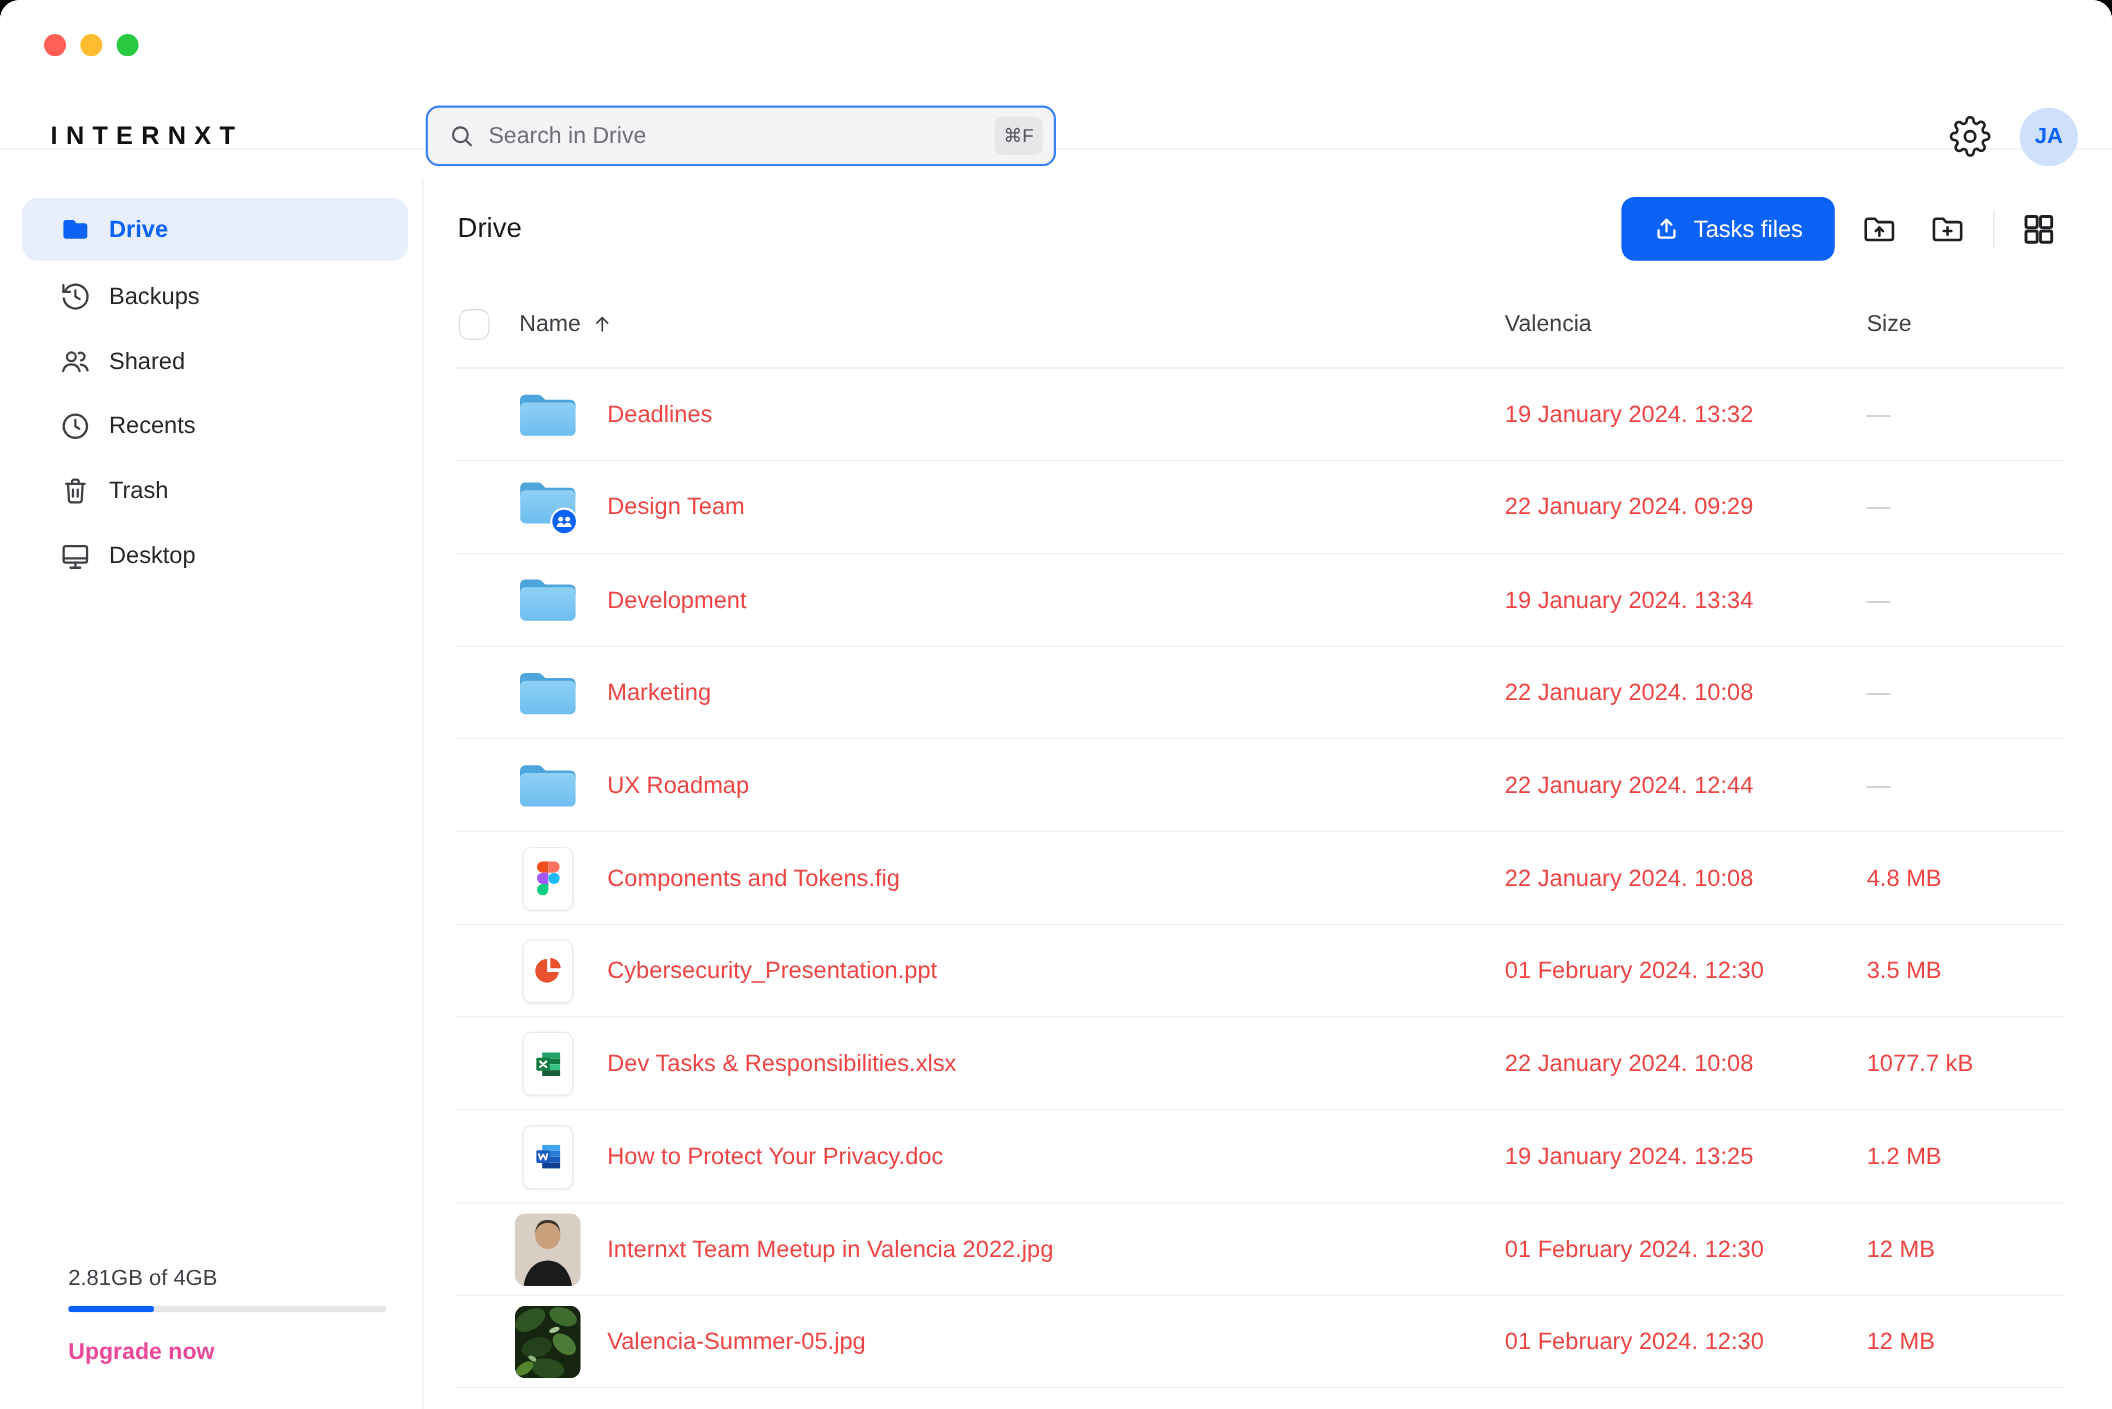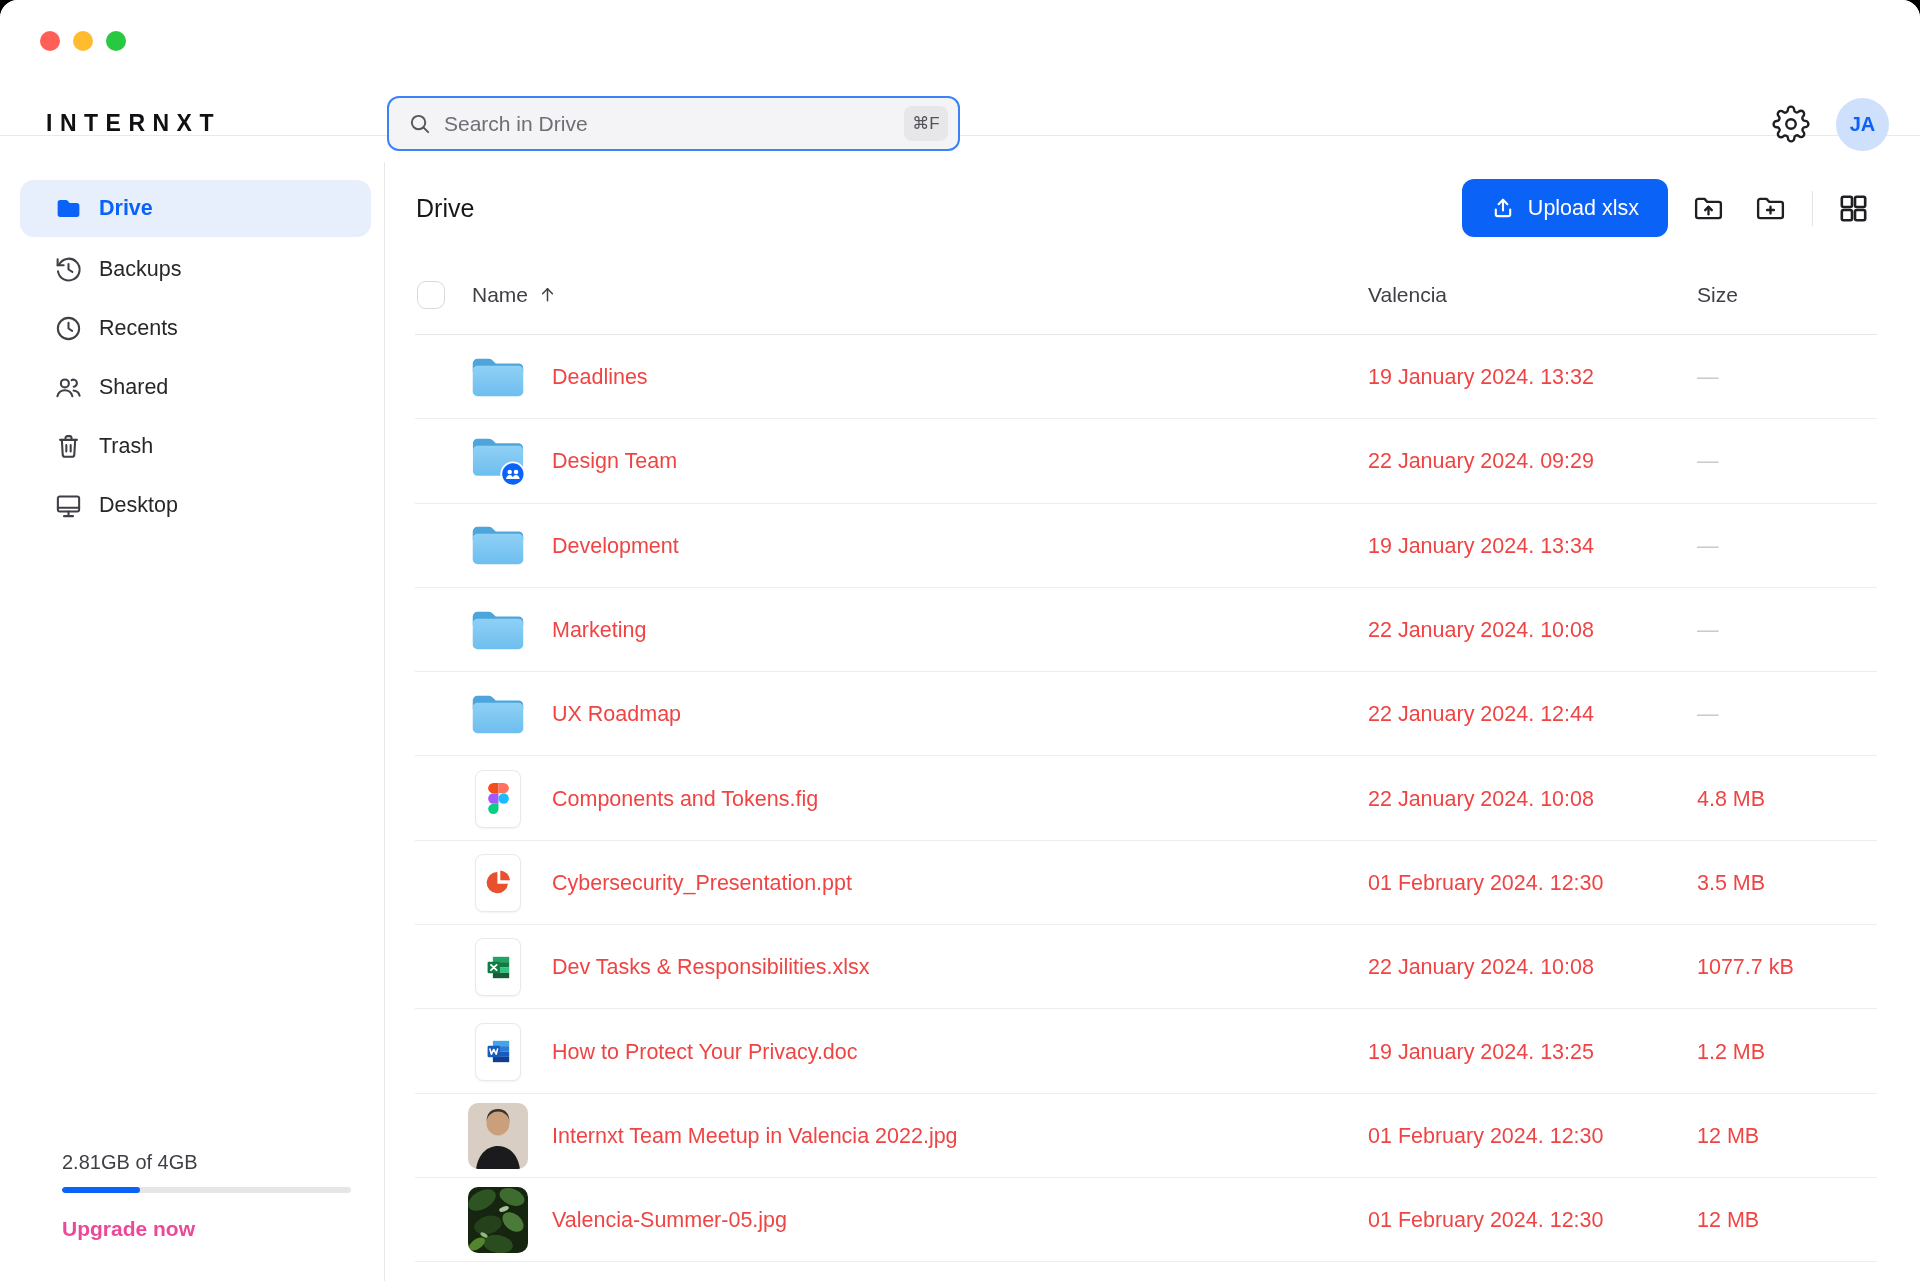--- a/index.html
+++ b/index.html
@@ -136,36 +136,36 @@
               <path d="M3 3.5v5h5"></path>
               <path d="M3.3 13.5a9 9 0 1 0 .7-5.2L3 8.5"></path>
               <path d="M12 7.5V12l3.2 2"></path>
             </svg>
         </span>
         <span>Backups</span>
       </div>
       <div class="nav-item">
         <span class="nicon">
           <svg width="29" height="29" viewBox="0 0 24 24" fill="none" stroke="#3F3F46" stroke-width="1.7" stroke-linecap="round" stroke-linejoin="round">
-              <circle cx="12" cy="12" r="8.8"></circle>
-              <path d="M12 7.3V12l3 2"></path>
-            </svg>
-        </span>
-        <span>Recents</span>
-      </div>
-      <div class="nav-item">
-        <span class="nicon">
-          <svg width="29" height="29" viewBox="0 0 24 24" fill="none" stroke="#3F3F46" stroke-width="1.7" stroke-linecap="round" stroke-linejoin="round">
               <circle cx="9" cy="8.6" r="3.3"></circle>
               <path d="M2.8 19.2c.8-3.1 3.3-4.9 6.2-4.9s5.4 1.8 6.2 4.9"></path>
               <path d="M14.6 5.9a2.9 2.9 0 1 1 1.7 5.4"></path>
               <path d="M16.2 14.5c2.5.3 4.4 1.8 5 4.3"></path>
             </svg>
         </span>
         <span>Shared</span>
+      </div>
+      <div class="nav-item">
+        <span class="nicon">
+          <svg width="29" height="29" viewBox="0 0 24 24" fill="none" stroke="#3F3F46" stroke-width="1.7" stroke-linecap="round" stroke-linejoin="round">
+              <circle cx="12" cy="12" r="8.8"></circle>
+              <path d="M12 7.3V12l3 2"></path>
+            </svg>
+        </span>
+        <span>Recents</span>
       </div>
       <div class="nav-item">
         <span class="nicon">
           <svg width="29" height="29" viewBox="0 0 24 24" fill="none" stroke="#3F3F46" stroke-width="1.7" stroke-linecap="round" stroke-linejoin="round">
               <path d="M5 6.5h14"></path>
               <path d="M9.5 6.5V5a1.6 1.6 0 0 1 1.6-1.6h1.8A1.6 1.6 0 0 1 14.5 5v1.5"></path>
               <path d="M6.5 6.5l.7 12.2a1.9 1.9 0 0 0 1.9 1.8h5.8a1.9 1.9 0 0 0 1.9-1.8l.7-12.2"></path>
               <path d="M10.2 10.8v5.4M13.8 10.8v5.4"></path>
             </svg>
         </span>
@@ -196,21 +196,21 @@
   <div class="main">
     <div class="titlebar">
       <div class="page-title">Drive</div>
       <div class="actions">
         <button class="upload-btn">
           <svg width="24" height="24" viewBox="0 0 24 24" fill="none" stroke="#fff" stroke-width="2.1" stroke-linecap="round" stroke-linejoin="round">
               <path d="M12 14.5V3.8"></path>
               <path d="M7.6 8.2 12 3.8l4.4 4.4"></path>
               <path d="M4.8 13.5v4.7a1.9 1.9 0 0 0 1.9 1.9h10.6a1.9 1.9 0 0 0 1.9-1.9v-4.7"></path>
             </svg>
-          <span>Upload xlsx</span>
+          <span>Tasks files</span>
         </button>
         <button class="icon-btn">
           <svg width="33" height="33" viewBox="0 0 24 24" fill="none" stroke="#1F1F23" stroke-width="1.7" stroke-linecap="round" stroke-linejoin="round">
               <path d="M3 17.5v-11A1.5 1.5 0 0 1 4.5 5h4.6l2 2.2h8.4A1.5 1.5 0 0 1 21 8.7v8.8a1.5 1.5 0 0 1-1.5 1.5h-15A1.5 1.5 0 0 1 3 17.5z"></path>
               <path d="M12 16.2v-5.4"></path>
               <path d="M9.6 13.2 12 10.8l2.4 2.4"></path>
             </svg>
         </button>
         <button class="icon-btn">
           <svg width="33" height="33" viewBox="0 0 24 24" fill="none" stroke="#1F1F23" stroke-width="1.7" stroke-linecap="round" stroke-linejoin="round">

